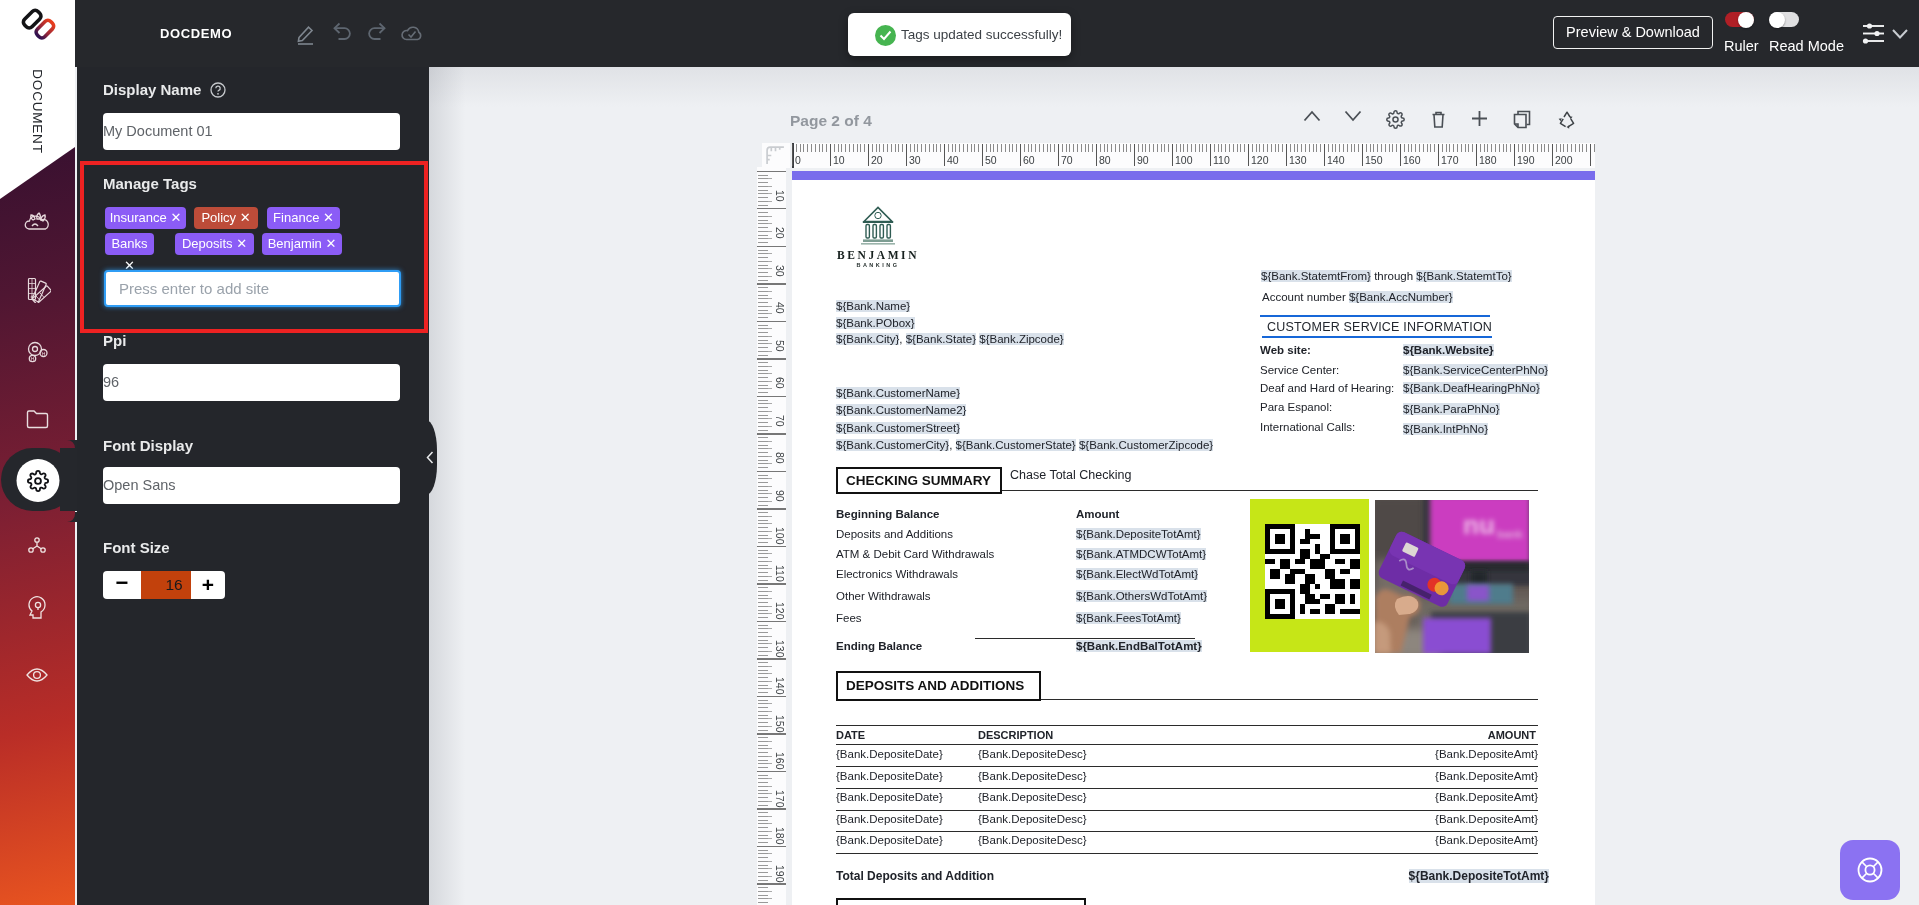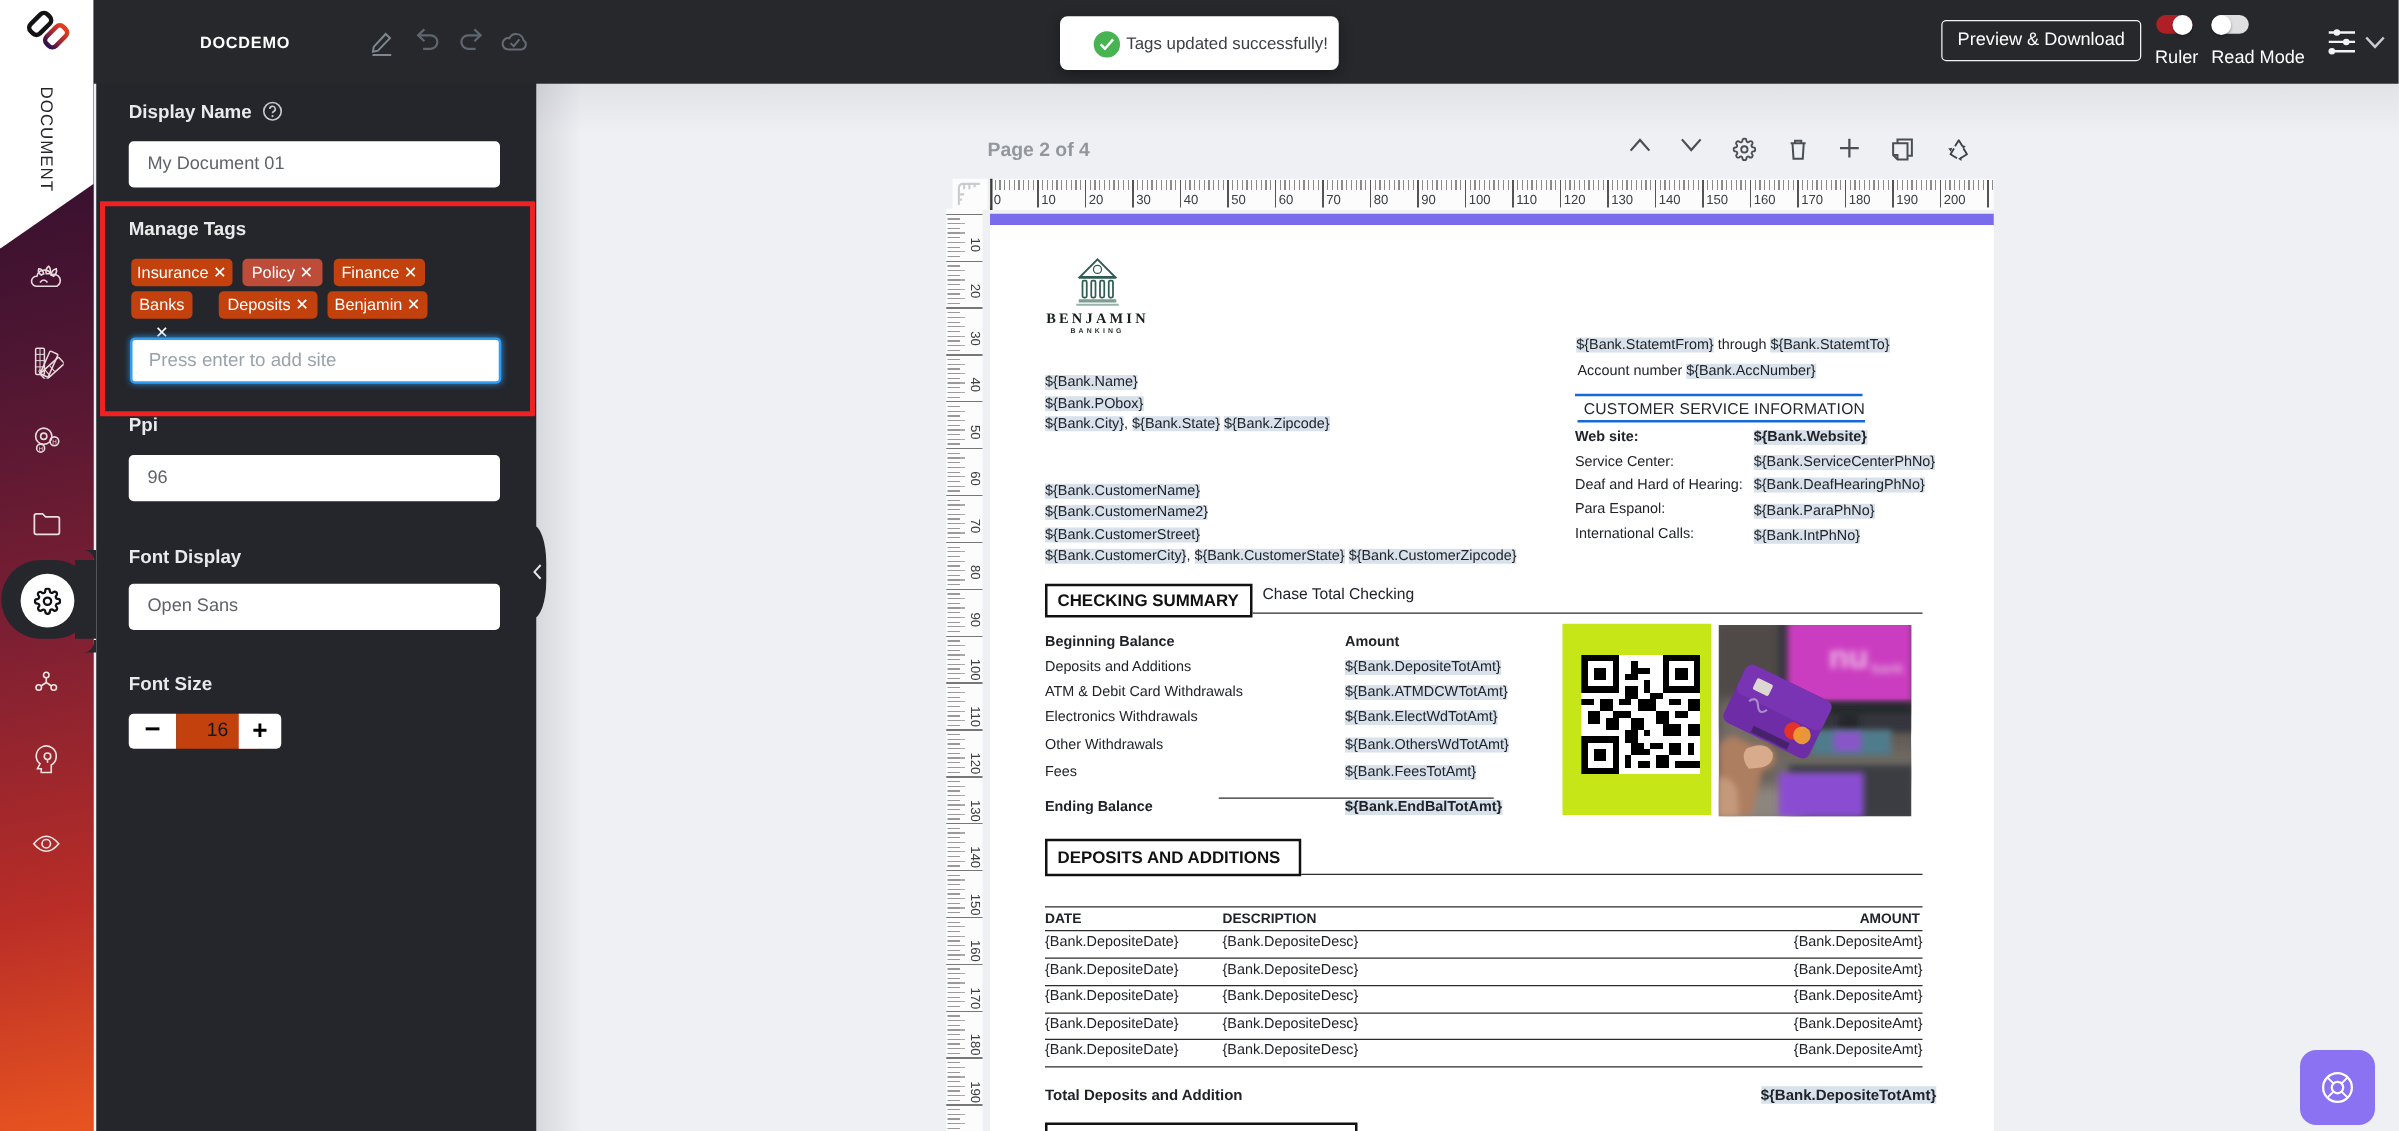--- a/index.html
+++ b/index.html
@@ -26,23 +26,23 @@
           background:linear-gradient(168deg,#2f0e2f 10%,#4f1632 32%,#7c1f33 55%,#b92d27 80%,#e85420 100%); z-index:7; }
   #railwhite { position:absolute; left:0; top:0; width:75px; height:199px;
                background:#fff; clip-path:polygon(0 0,75px 0,75px 147px,0 199px); }
   #doctxt { position:absolute; left:37px; top:104px; transform:translate(-50%,0) rotate(90deg); transform-origin:center;
             color:#23262b; font-size:13.5px; letter-spacing:0.8px; }
   .railico { position:absolute; left:24px; width:27px; height:27px; }
   
   #sidebar { position:absolute; left:77px; top:0; width:352px; height:905px; background:#24262b; z-index:4; }
   .slabel { position:absolute; left:26px; color:#e9eaeb; font-size:15px; font-weight:bold; }
   .sinput { position:absolute; left:26px; width:297px; height:37px; background:#fff; border-radius:4px;
-            color:#5f6368; font-size:14.5px; line-height:37px; padding-left:15px; }
+            color:#5f6368; font-size:14.5px; line-height:37px; }
   #redbox { position:absolute; left:3px; top:161px; width:348px; height:172px; border:4px solid #ee2222; z-index:6; }
-  .tag { position:absolute; height:22px; background:#c2410c; border-radius:4px; color:#fff; font-size:13px;
+  .tag { position:absolute; height:22px; background:#8b5cf6; border-radius:4px; color:#fff; font-size:13px;
          line-height:22px; text-align:center; }
   #tagin { position:absolute; left:27px; top:270px; width:297px; height:37px; background:#fff; border:2px solid #2f9df5;
            border-radius:4px; box-shadow:0 0 5px rgba(47,157,245,.8); color:#9aa2ab; font-size:15px; line-height:33px; padding-left:13px; }
   
   .stepbtn { position:absolute; background:#fff; height:28px; top:571px; text-align:center; }
   
   #main { position:absolute; left:427px; top:67px; width:1492px; height:838px;
           background:linear-gradient(#e0e2e6 0,#eef0f3 40px); }
   #pagetitle { position:absolute; left:363px; top:45px; font-size:15.5px; font-weight:bold; color:#92979e; }
   

